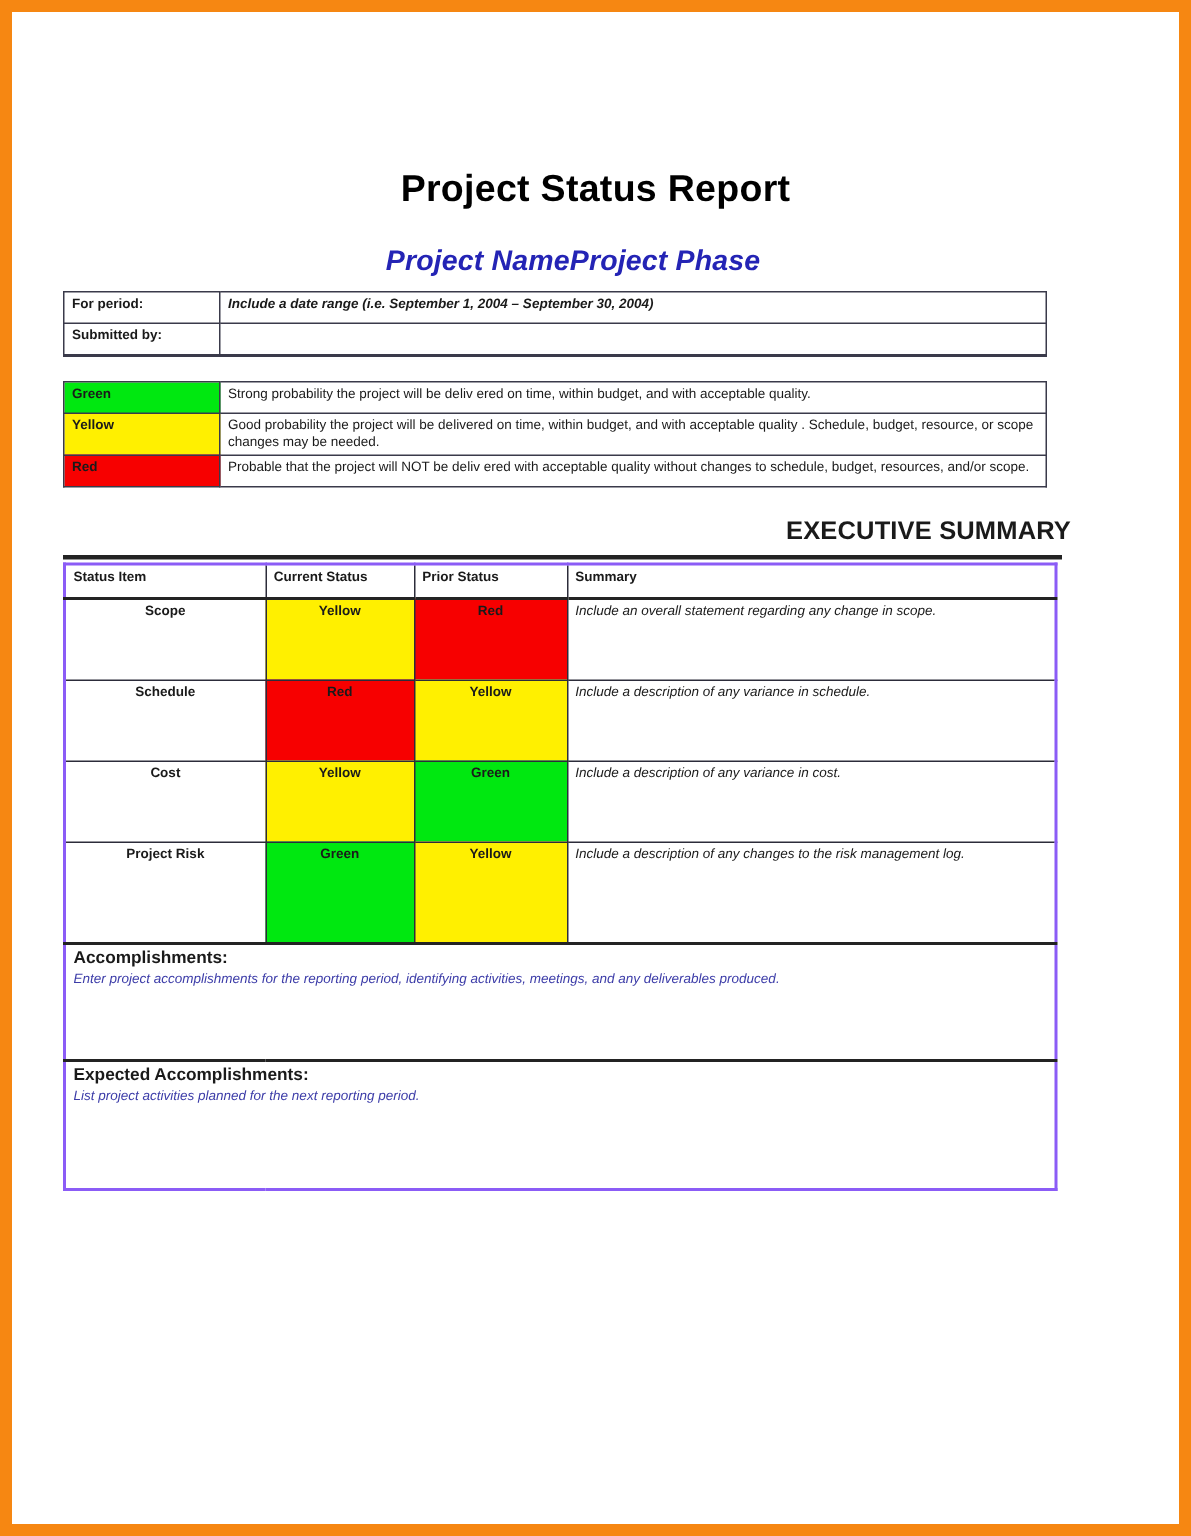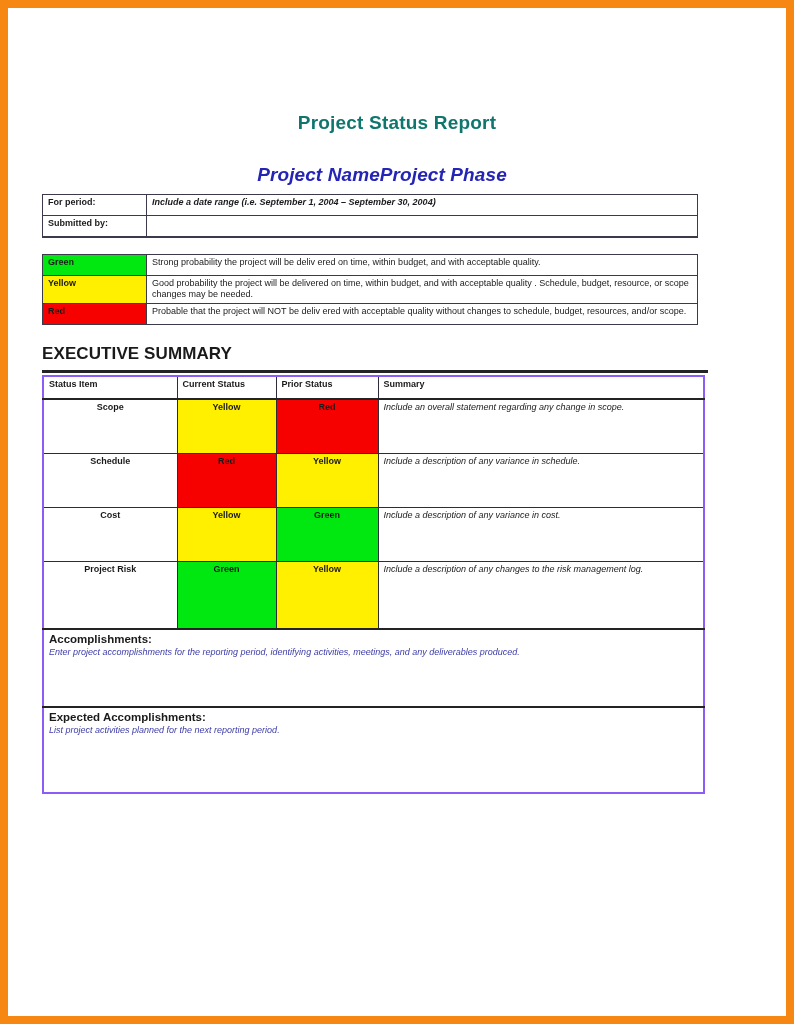--- a/index.html
+++ b/index.html
@@ -32,23 +32,23 @@
     overflow: hidden;
   }
 
   
   .doc-title {
     position: absolute;
     left: 0;
     right: 0;
     top: 104px;
     text-align: center;
-    font-size: 19px;
-    font-weight: bold;
-    color: #0f766e;
+    font-size: 25px;
+    font-weight: bold;
+    color: #000000;
     letter-spacing: .2px;
   }
   .blue-heading-row {
     position: absolute;
     left: 92px;
     top: 156px;
     width: 564px;
     display: flex;
     justify-content: center;
     align-items: baseline;
@@ -59,21 +59,21 @@
     font-style: italic;
     color: #2424b5;
     letter-spacing: .1px;
   }
 
   .section-title {
     position: absolute;
     left: 34px;
     width: 672px;
     top: 336px;
-    text-align: left;
+    text-align: right;
     font-size: 17px;
     font-weight: bold;
     color: #1a1a1a;
     letter-spacing: .1px;
   }
 
   
   .doc-table {
     position: absolute;
     border-collapse: collapse;

